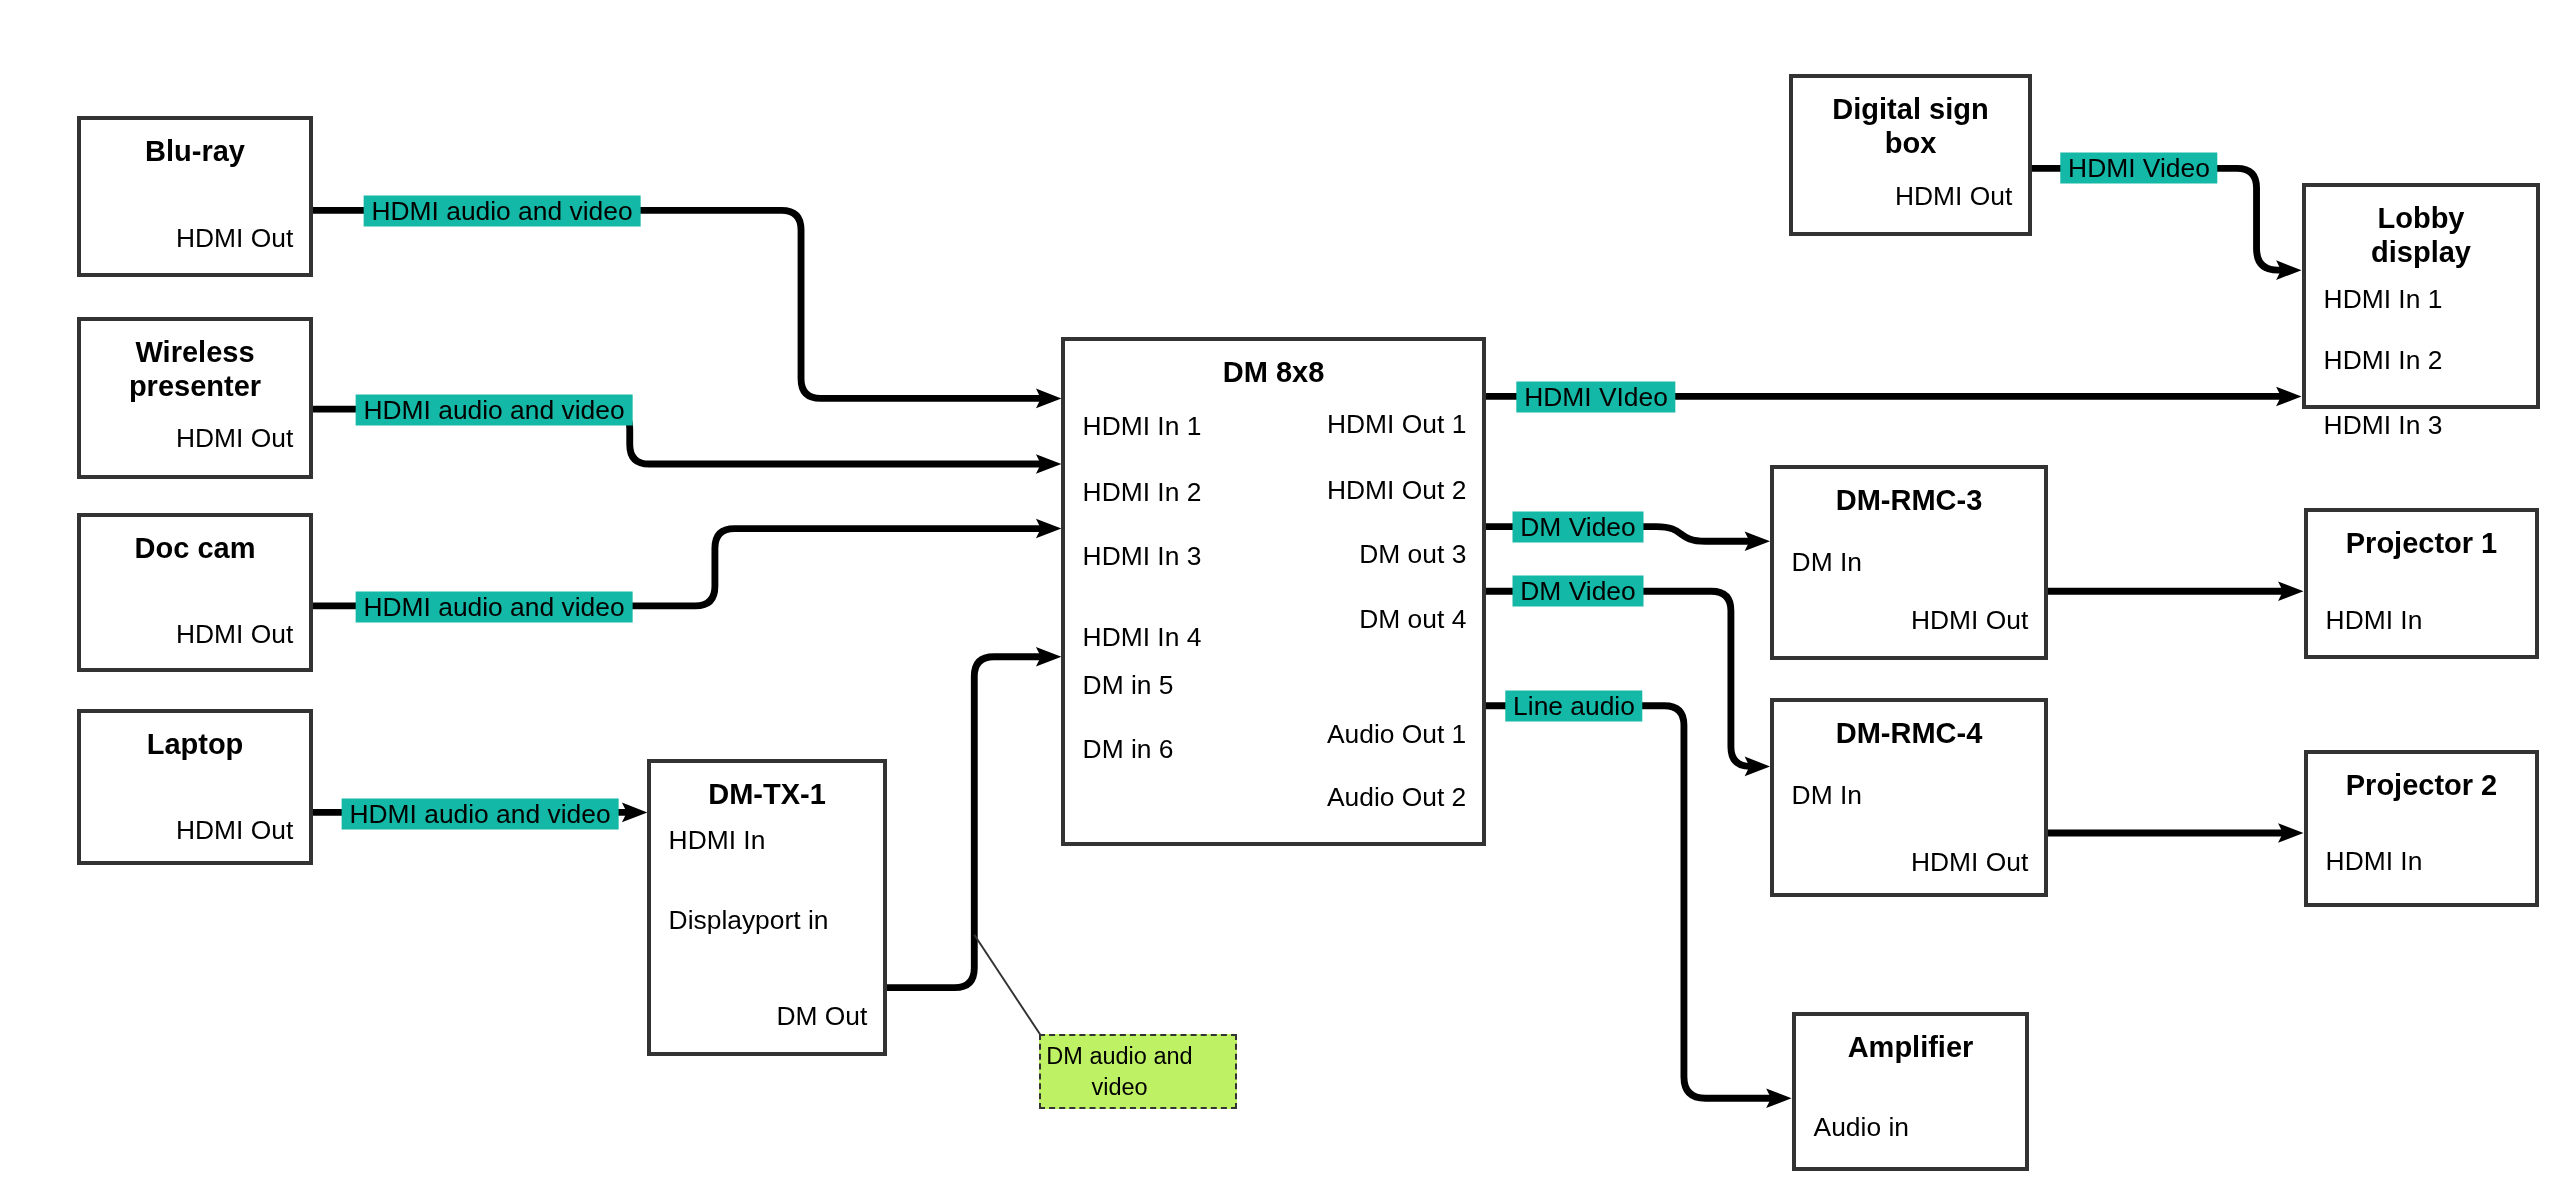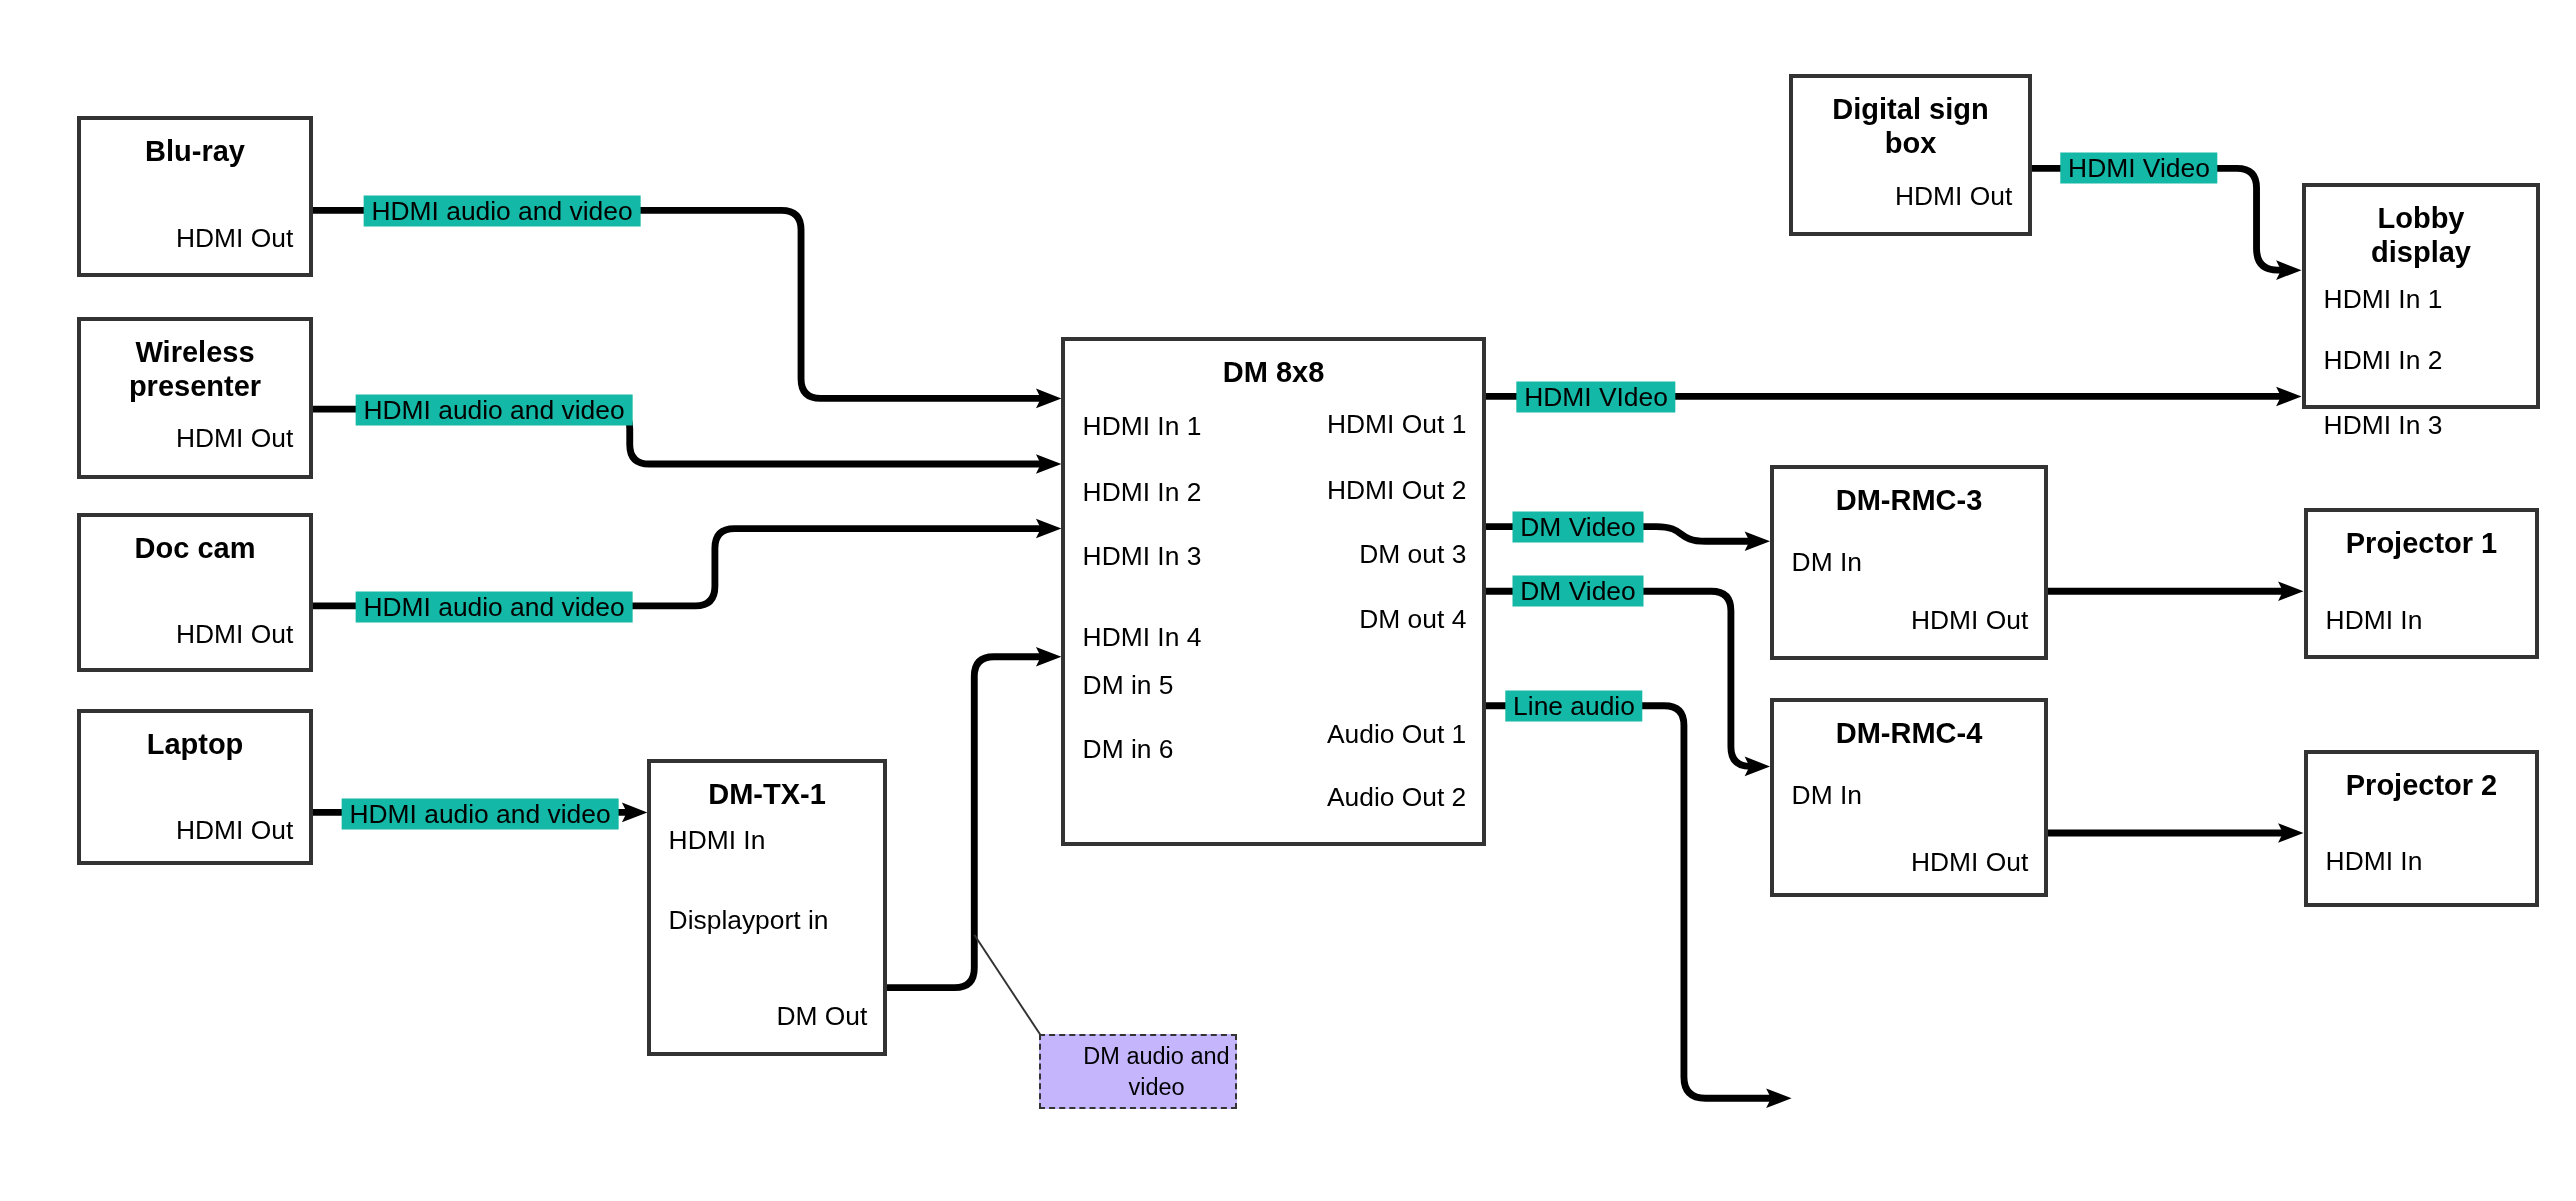--- a/index.html
+++ b/index.html
@@ -6,22 +6,22 @@
   .canvas{position:relative;width:2576px;height:1201px;background:#ffffff;
           font-family:"Liberation Sans",sans-serif;color:#000;overflow:hidden;}
   svg.wires{position:absolute;left:0;top:0;z-index:1;}
   .box{position:absolute;border:4.9px solid #333333;background:#ffffff;box-sizing:border-box;z-index:2;margin-top:24px;}
   .title{font-weight:bold;font-size:29px;line-height:1.18;text-align:center;margin:13.7px auto 0;}
   .port{position:absolute;font-size:26.4px;white-space:nowrap;transform:translateY(-50%);}
   .port.pl{left:17.6px;}
   .port.pr{right:15.7px;text-align:center;}
   .wlabel{position:absolute;transform:translate(-50%,-50%);background:#14b8a6;
           padding:0 7.8px;font-size:26.4px;white-space:nowrap;z-index:3;}
-  .note{position:absolute;border:2px dashed #333333;background:#c4b5fd;z-index:2;
-        display:flex;align-items:center;justify-content:flex-end;text-align:center;
+  .note{position:absolute;border:2px dashed #333333;background:#bef264;z-index:2;
+        display:flex;align-items:center;justify-content:flex-start;text-align:center;
         font-size:23.5px;line-height:1.3;box-sizing:border-box;}
   .note-text{width:157px;}
 </style>
 </head>
 <body>
 
 <div class="canvas">
 
   <svg class="wires" width="2576" height="1201" viewBox="0 0 2631 1227">
     <g fill="none" stroke="#000000" stroke-width="7" stroke-linecap="round" stroke-linejoin="round">
@@ -125,20 +125,24 @@
     <div class="title">DM-RMC-4</div>
     <div class="port pl" style="top:93px">DM In</div>
     <div class="port pr" style="top:160px">HDMI Out</div>
   </div>
 
   <div class="box" style="left:2304px;top:726px;width:235px;height:157px">
     <div class="title">Projector 2</div>
     <div class="port pl" style="top:107px">HDMI In</div>
   </div>
 
+  <div class="box" style="left:1792px;top:988px;width:237px;height:159px">
+    <div class="title">Amplifier</div>
+    <div class="port pl" style="top:111px">Audio in</div>
+  </div>
 
   <div class="note" style="left:1039px;top:1034px;width:198px;height:75px">
     <div class="note-text">DM audio and video</div>
   </div>
 
   <div class="wlabel" style="left:502px;top:211px">HDMI audio and video</div>
   <div class="wlabel" style="left:494px;top:410px">HDMI audio and video</div>
   <div class="wlabel" style="left:494px;top:607px">HDMI audio and video</div>
   <div class="wlabel" style="left:480px;top:814px">HDMI audio and video</div>
   <div class="wlabel" style="left:1596px;top:397px">HDMI VIdeo</div>

